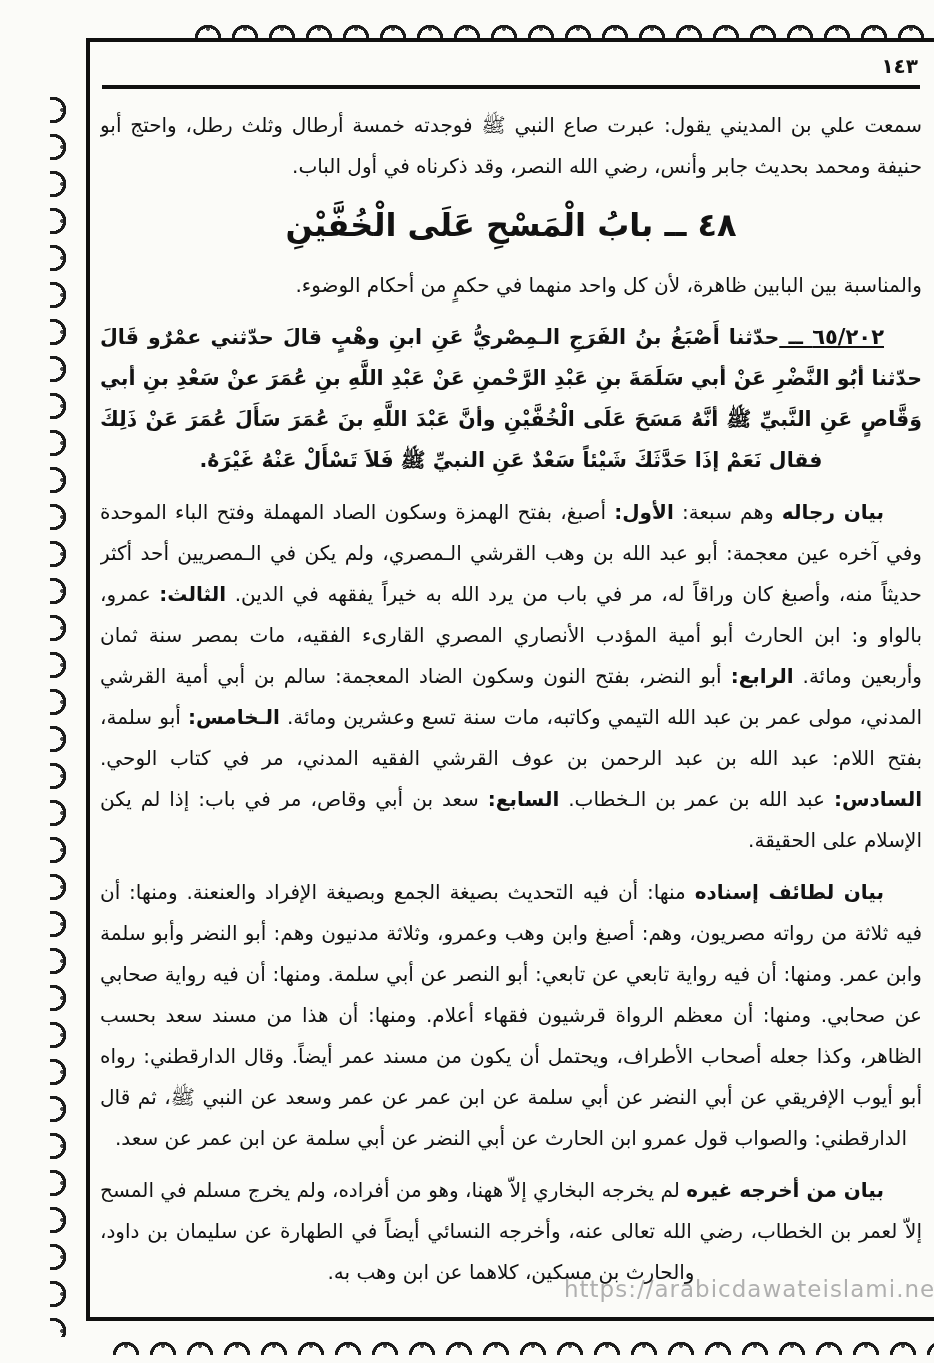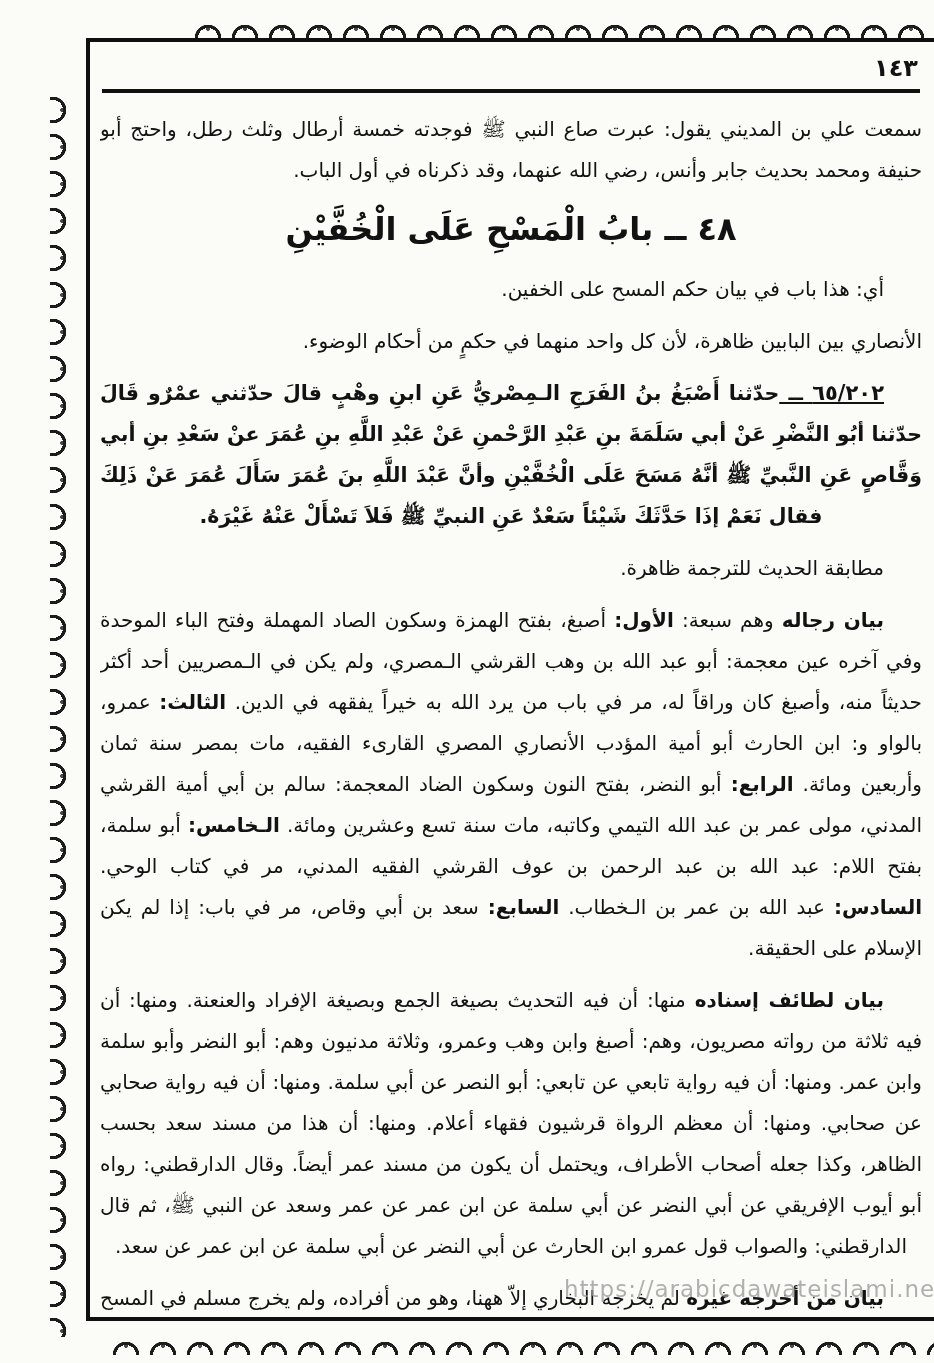--- a/index.html
+++ b/index.html
@@ -39,21 +39,21 @@
     border-left:4px solid #101010;
     border-bottom:4px solid #101010;
   }
   
   .content{
     position:absolute;left:100px;top:48px;width:822px;height:1268px;
     overflow:hidden;direction:rtl;
   }
   .hdr{display:flex;justify-content:space-between;align-items:flex-end;padding:8px 4px 0 4px;}
   .running-head{font-weight:bold;font-size:21px;letter-spacing:0;}
-  .page-number{font-weight:bold;font-size:24px;line-height:1;padding-left:8px;}
+  .page-number{font-weight:bold;font-size:20px;line-height:1;padding-left:8px;}
   .head-rule{height:4px;background:#101010;margin:9px 2px 16px 2px;}
   p{margin:0 0 11px 0;font-size:20px;line-height:41px;text-align:justify;}
   .indent{text-indent:38px;}
   .chapter{
     text-align:center;font-weight:bold;font-size:32px;
     margin:14px 0 16px 0;line-height:1.5;
   }
   .hadith{font-weight:bold;font-size:20.5px;line-height:41px;text-align-last:center;}
   .hadith .hnum{font-size:21px;text-decoration:underline;}
   .center-last{text-align-last:center;}
@@ -74,31 +74,29 @@
   <div class="ornament ornament-bottom"></div>
   <div class="frame"></div>
 
   <div class="content">
 
     <div class="hdr">
       <div class="page-number">١٤٣</div>
     </div>
     <div class="head-rule"></div>
 
-    <p>سمعت علي بن المديني يقول: عبرت صاع النبي ﷺ فوجدته خمسة أرطال وثلث رطل، واحتج أبو حنيفة ومحمد بحديث جابر وأنس، رضي الله عنهما، وقد ذكرناه في أول الباب.</p>
+    <p>سمعت علي بن المديني يقول: عبرت صاع النبي ﷺ فوجدته خمسة أرطال وثلث رطل، واحتج أبو حنيفة ومحمد بحديث جابر وأنس، رضي الله النصر، وقد ذكرناه في أول الباب.</p>
 
     <h2 class="chapter">٤٨ ــ بابُ الْمَسْحِ عَلَى الْخُفَّيْنِ</h2>
 
-    <p class="indent">أي: هذا باب في بيان حكم المسح على الخفين.</p>
 
-    <p>الأنصاري بين البابين ظاهرة، لأن كل واحد منهما في حكمٍ من أحكام الوضوء.</p>
+    <p>والمناسبة بين البابين ظاهرة، لأن كل واحد منهما في حكمٍ من أحكام الوضوء.</p>
 
     <p class="hadith indent"><span class="hnum">٦٥/٢٠٢ ــ </span><span>حدّثنا </span><span>أَصْبَغُ بنُ الفَرَجِ الـمِصْريُّ عَنِ ابنِ وهْبٍ قالَ حدّثني عمْرٌو قَالَ حدّثنا أبُو النَّضْرِ عَنْ أبي سَلَمَةَ بنِ عَبْدِ الرَّحْمنِ عَنْ عَبْدِ اللَّهِ بنِ عُمَرَ عنْ سَعْدِ بنِ أبي وَقَّاصٍ عَنِ النَّبيِّ ﷺ أنَّهُ مَسَحَ عَلَى الْخُفَّيْنِ وأنَّ عَبْدَ اللَّهِ بنَ عُمَرَ سَأَلَ عُمَرَ عَنْ ذَلِكَ فقال نَعَمْ إذَا حَدَّثَكَ شَيْئاً سَعْدٌ عَنِ النبيِّ ﷺ فَلاَ تَسْأَلْ عَنْهُ غَيْرَهُ.</span></p>
 
-    <p class="indent">مطابقة الحديث للترجمة ظاهرة.</p>
 
     <p class="indent"><b>بيان رجاله</b><span> وهم سبعة: </span><b>الأول:</b><span> أصبغ، بفتح الهمزة وسكون الصاد المهملة وفتح الباء الموحدة وفي آخره عين معجمة: أبو عبد الله بن وهب القرشي الـمصري، ولم يكن في الـمصريين أحد أكثر حديثاً منه، وأصبغ كان وراقاً له، مر في باب من يرد الله به خيراً يفقهه في الدين. </span><b>الثالث:</b><span> عمرو، بالواو و: ابن الحارث أبو أمية المؤدب الأنصاري المصري القارىء الفقيه، مات بمصر سنة ثمان وأربعين ومائة. </span><b>الرابع:</b><span> أبو النضر، بفتح النون وسكون الضاد المعجمة: سالم بن أبي أمية القرشي المدني، مولى عمر بن عبد الله التيمي وكاتبه، مات سنة تسع وعشرين ومائة. </span><b>الـخامس:</b><span> أبو سلمة، بفتح اللام: عبد الله بن عبد الرحمن بن عوف القرشي الفقيه المدني، مر في كتاب الوحي. </span><b>السادس:</b><span> عبد الله بن عمر بن الـخطاب. </span><b>السابع:</b><span> سعد بن أبي وقاص، مر في باب: إذا لم يكن الإسلام على الحقيقة.</span></p>
 
     <p class="indent center-last"><b>بيان لطائف إسناده</b><span> منها: أن فيه التحديث بصيغة الجمع وبصيغة الإفراد والعنعنة. ومنها: أن فيه ثلاثة من رواته مصريون، وهم: أصبغ وابن وهب وعمرو، وثلاثة مدنيون وهم: أبو النضر وأبو سلمة وابن عمر. ومنها: أن فيه رواية تابعي عن تابعي: أبو النصر عن أبي سلمة. ومنها: أن فيه رواية صحابي عن صحابي. ومنها: أن معظم الرواة قرشيون فقهاء أعلام. ومنها: أن هذا من مسند سعد بحسب الظاهر، وكذا جعله أصحاب الأطراف، ويحتمل أن يكون من مسند عمر أيضاً. وقال الدارقطني: رواه أبو أيوب الإفريقي عن أبي النضر عن أبي سلمة عن ابن عمر عن عمر وسعد عن النبي ﷺ، ثم قال الدارقطني: والصواب قول عمرو ابن الحارث عن أبي النضر عن أبي سلمة عن ابن عمر عن سعد.</span></p>
 
     <p class="indent center-last"><b>بيان من أخرجه غيره</b><span> لم يخرجه البخاري إلاّ ههنا، وهو من أفراده، ولم يخرج مسلم في المسح إلاّ لعمر بن الخطاب، رضي الله تعالى عنه، وأخرجه النسائي أيضاً في الطهارة عن سليمان بن داود، والحارث بن مسكين، كلاهما عن ابن وهب به.</span></p>
 
   </div>
 
   <div class="watermark">https://arabicdawateislami.net</div>

